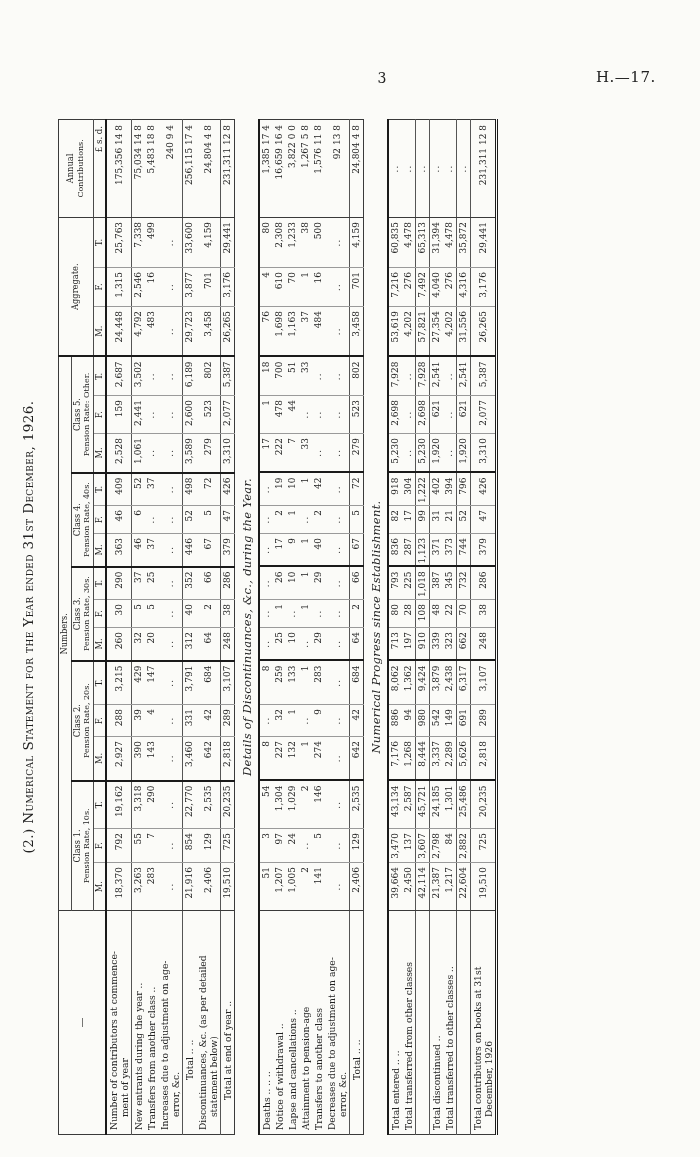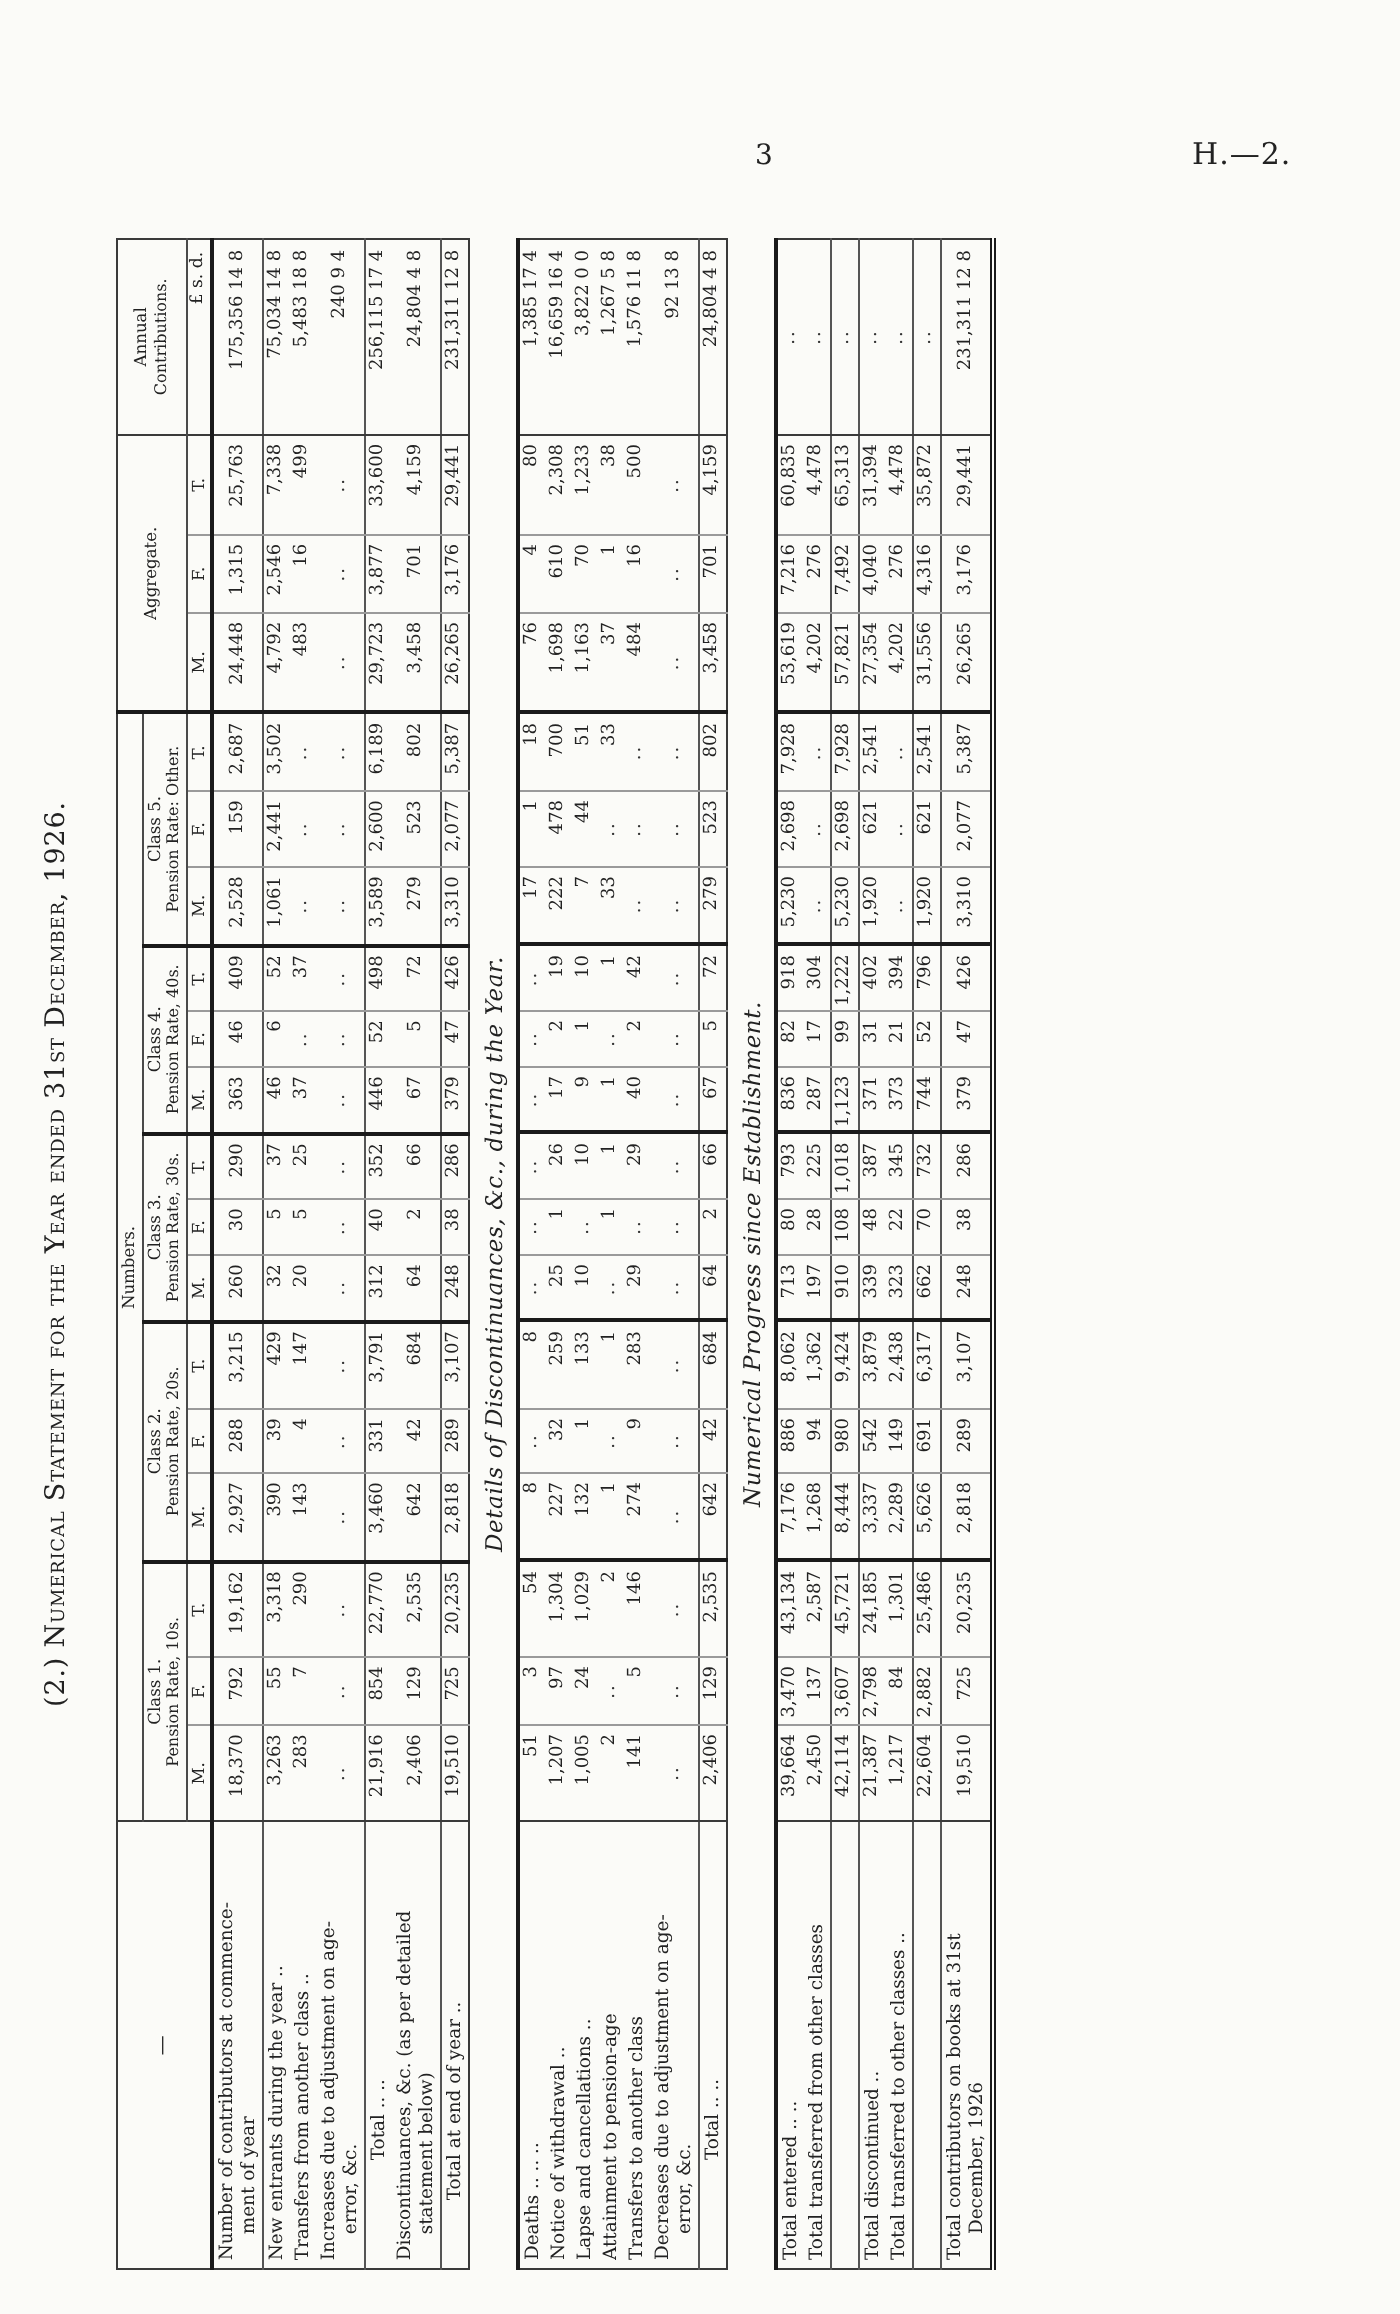--- a/index.html
+++ b/index.html
@@ -47,21 +47,21 @@
   tr.rule td{border-top:1px solid #555;}
   th .l2{font-size:8px;}
   .lsd{text-align:right;padding-right:6px;font-size:8.6px;}
   .stub-dash{font-size:10px;}
 </style>
 </head>
 <body>
 
 <div class="page">
   <div class="page-number">3</div>
-  <div class="doc-ref">H.—2.</div>
+  <div class="doc-ref">H.—17.</div>
 
   <div class="rot">
     <div class="title">(2.) Numerical Statement for the Year ended 31st December, 1926.</div>
     <div>
         <table class="stmt">
           <colgroup>
             <col style="width: 224px;">
             <col style="width: 48px;">
             <col style="width: 34px;">
             <col style="width: 48px;">

